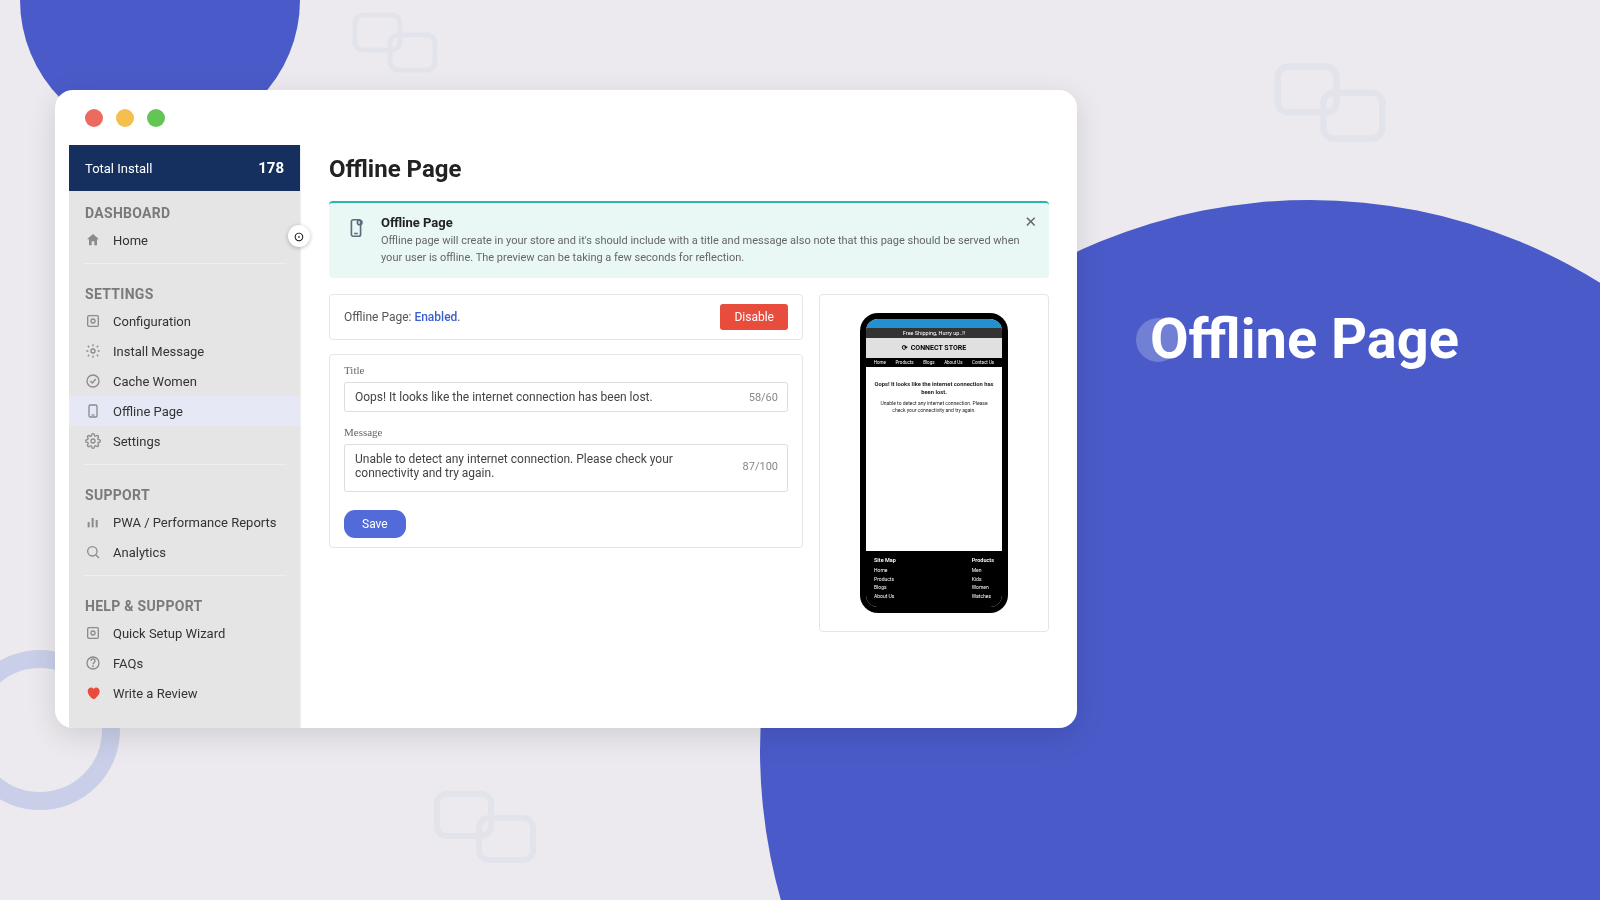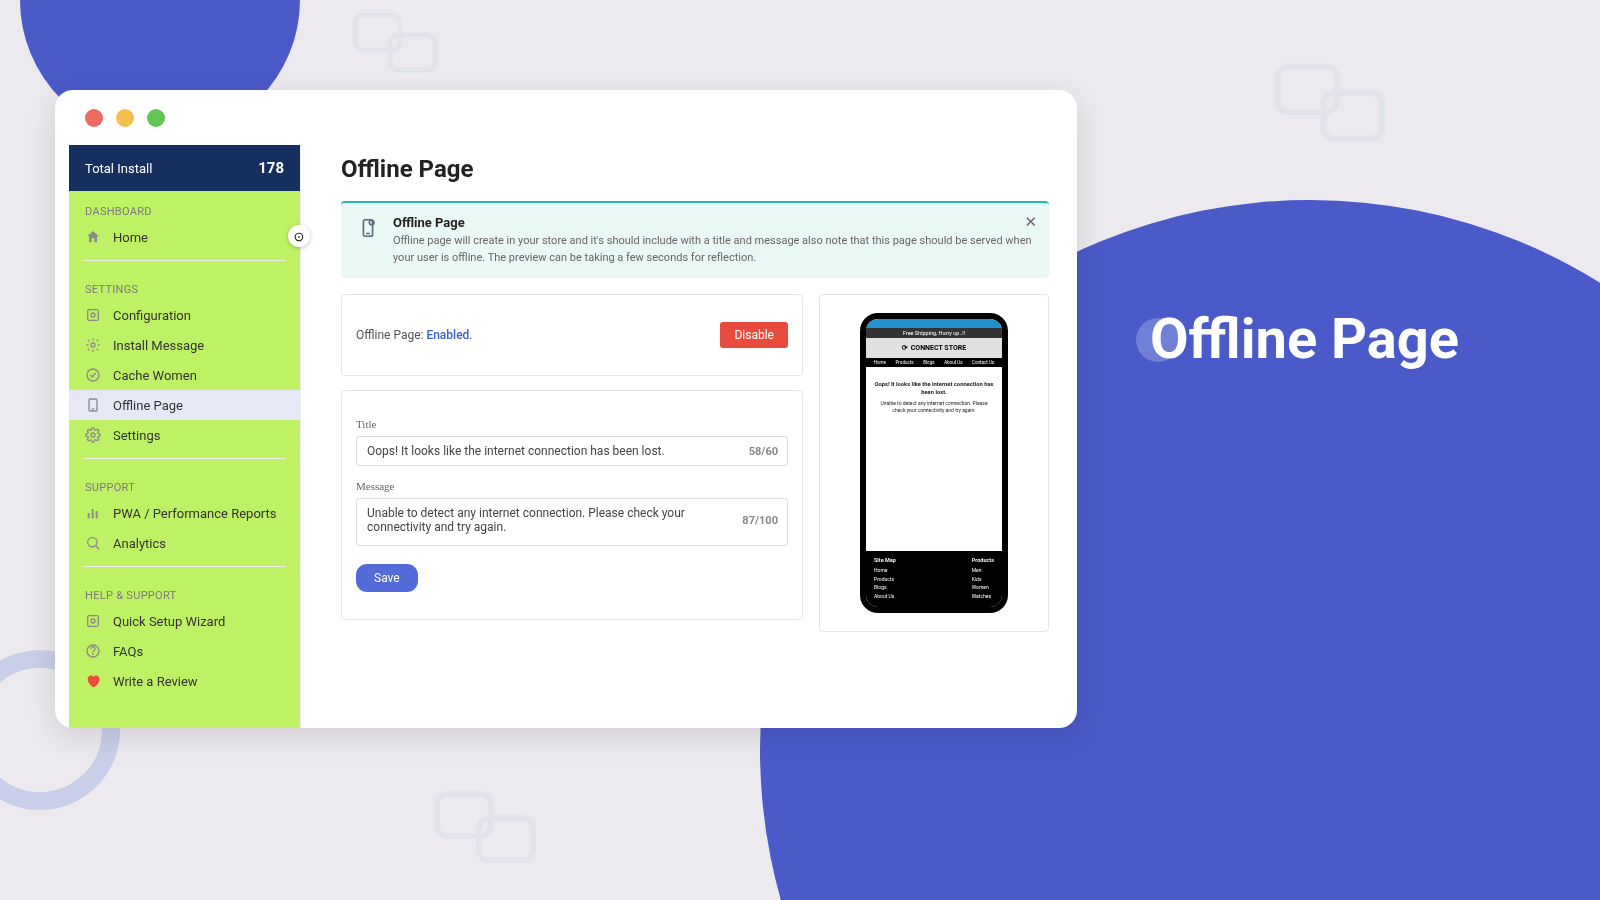--- a/index.html
+++ b/index.html
@@ -19,24 +19,24 @@
 .window { position: absolute; left: 55px; top: 90px; width: 1022px; height: 638px; background: #fff; border-radius: 18px; box-shadow: 0 8px 30px rgba(0,0,0,0.12); z-index: 5; overflow: hidden; display: flex; flex-direction: column; }
 .titlebar { height: 55px; display: flex; align-items: center; padding-left: 30px; gap: 13px; }
 .dot { width: 18px; height: 18px; border-radius: 50%; }
 .dot-red { background: #ed6a5e; }
 .dot-yellow { background: #f5bf4f; }
 .dot-green { background: #62c554; }
 
 .app-body { display: flex; flex: 1; min-height: 0; }
 
 
-.sidebar { width: 232px; background: #bef264; border-right: 1px solid #eee; margin-left: 14px; margin-right: 12px; position: relative; }
+.sidebar { width: 232px; background: #e5e5e5; border-right: 1px solid #eee; margin-left: 14px; margin-right: 0; position: relative; }
 .install-badge { background: #15305e; color: #fff; padding: 14px 16px; display: flex; justify-content: space-between; align-items: center; font-size: 13px; }
 .install-badge .count { font-weight: 700; font-size: 15px; }
-.section-label { color: #7a7a7a; font-size: 11px; font-weight: 400; padding: 14px 16px 4px; letter-spacing: 0.3px; }
+.section-label { color: #7a7a7a; font-size: 14px; font-weight: 700; padding: 14px 16px 4px; letter-spacing: 0.3px; }
 .nav-item { display: flex; align-items: center; gap: 12px; padding: 7px 16px; color: #333; font-size: 13px; cursor: pointer; }
 .nav-item.active { background: #e6e9f5; }
 .nav-icon { width: 16px; height: 16px; flex-shrink: 0; color: #8b8b8b; }
 .nav-icon svg { width: 100%; height: 100%; }
 .nav-divider { height: 1px; background: #eee; margin: 8px 14px; }
 .collapse-btn { position: absolute; right: -10px; top: 80px; width: 22px; height: 22px; border-radius: 50%; background: #fff; box-shadow: 0 1px 4px rgba(0,0,0,0.25); display: flex; align-items: center; justify-content: center; cursor: pointer; font-size: 13px; z-index: 2; }
 .heart-icon { color: #e74c3c; }
 
 
 .main { flex: 1; padding: 10px 28px 20px; overflow-y: auto; }
@@ -44,30 +44,30 @@
 .info-banner { border-top: 2px solid #2ab7a9; background: #e9f7f5; border-radius: 4px; padding: 12px 16px; display: flex; gap: 14px; position: relative; margin-bottom: 16px; }
 .info-banner .banner-icon { width: 22px; height: 22px; flex-shrink: 0; color: #5a6c7d; margin-top: 2px; }
 .info-banner .banner-title { font-weight: 700; font-size: 13px; color: #222; margin-bottom: 3px; }
 .info-banner .banner-text { font-size: 11px; color: #666; line-height: 1.5; }
 .info-banner .close { position: absolute; right: 12px; top: 10px; cursor: pointer; color: #666; font-size: 15px; }
 
 .content-row { display: flex; gap: 16px; }
 .form-col { flex: 1; min-width: 0; }
 .preview-col { width: 230px; }
 
-.card { background: #fff; border: 1px solid #e5e5e5; border-radius: 4px; padding: 27px 14px; margin-bottom: 14px; }
+.card { background: #fff; border: 1px solid #e5e5e5; border-radius: 4px; padding: 9px 14px; margin-bottom: 14px; }
 .status-row { display: flex; justify-content: space-between; align-items: center; }
 .status-text { font-size: 12px; color: #555; }
 .status-text .enabled { color: #3b5fd1; font-weight: 500; }
 .btn-disable { background: #e74c3c; color: #fff; border: none; padding: 6px 14px; border-radius: 3px; font-size: 12px; cursor: pointer; }
 .field-label { font-size: 11px; color: #666; margin-bottom: 6px; font-family: Liberation Serif, serif; }
 .input-wrap { position: relative; margin-bottom: 14px; }
 .text-input { width: 100%; border: 1px solid #ddd; border-radius: 3px; padding: 7px 50px 7px 10px; font-size: 12px; color: #444; }
 .textarea-input { width: 100%; border: 1px solid #ddd; border-radius: 3px; padding: 7px 60px 7px 10px; font-size: 12px; color: #444; resize: none; height: 48px; }
-.char-count { position: absolute; right: 10px; top: 50%; transform: translateY(-50%); font-size: 11px; color: #888; font-weight: bold; }
+.char-count { position: absolute; right: 10px; top: 50%; transform: translateY(-50%); font-size: 11px; color: #888; }
 .char-count.ta { top: 16px; transform: none; }
 .btn-save { background: #536bd9; color: #fff; border: none; padding: 7px 18px; border-radius: 11px; font-size: 12px; cursor: pointer; }
 
 
 .phone { width: 148px; height: 300px; margin: 8px auto; background: #000; border-radius: 18px; padding: 6px; position: relative; }
 .phone-screen { width: 100%; height: 100%; background: #fff; border-radius: 12px; overflow: hidden; display: flex; flex-direction: column; font-size: 6px; }
 .phone-topbar { background: #2490d0; height: 9px; }
 .phone-promo { background: #333; color: #fff; text-align: center; padding: 2px; font-size: 5.5px; }
 .phone-brand { background: #e0e0e0; color: #000; text-align: center; padding: 6px; font-weight: 700; font-size: 7px; display: flex; align-items: center; justify-content: center; gap: 3px; }
 .phone-nav { background: #000; color: #fff; display: flex; justify-content: space-around; padding: 2px 3px; font-size: 4.5px; }

